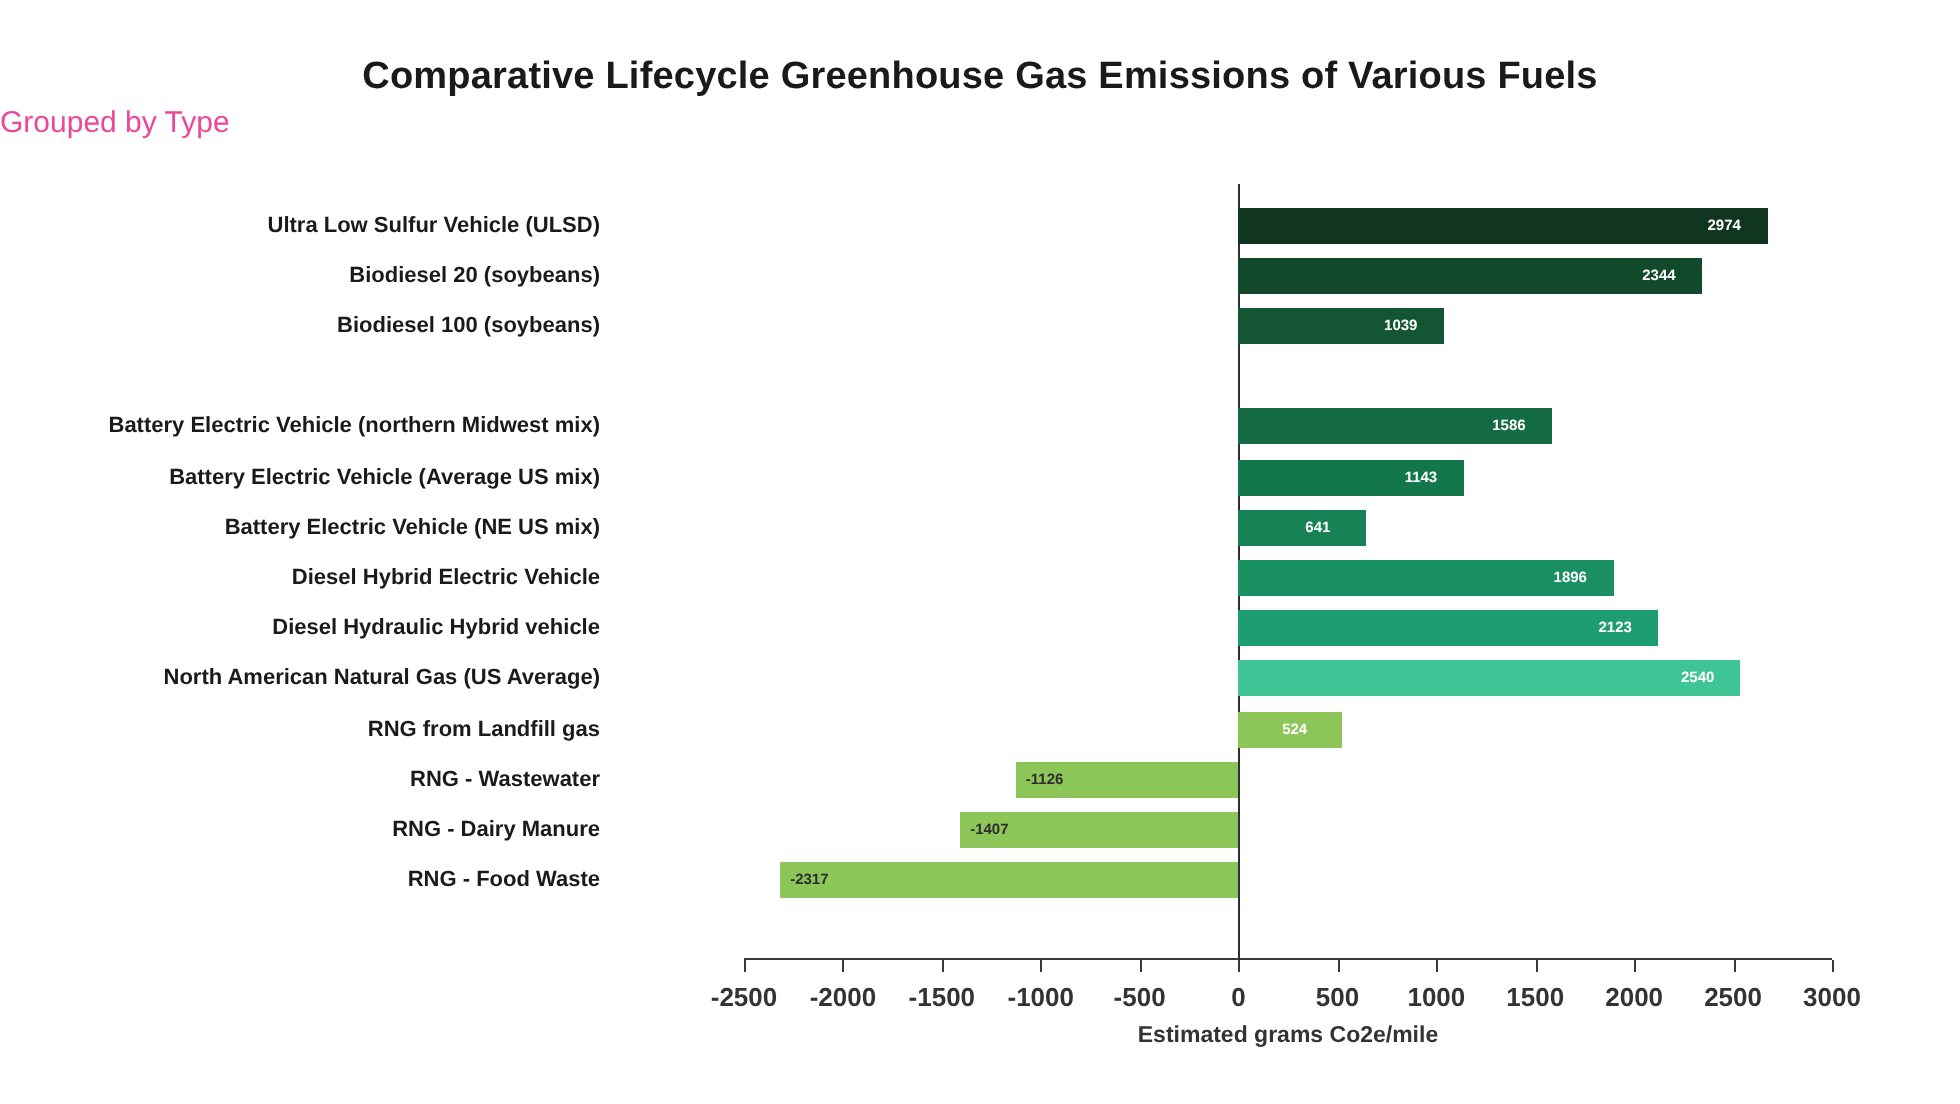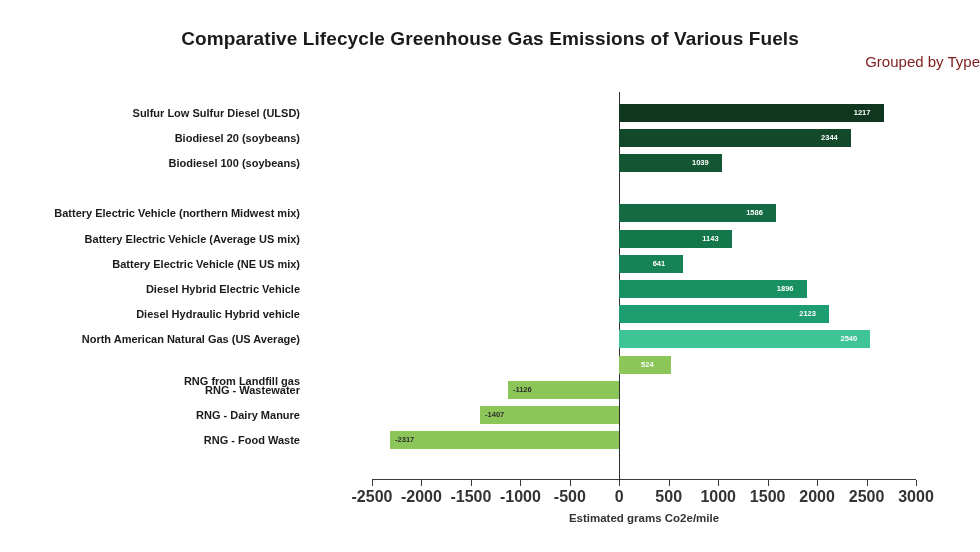--- a/index.html
+++ b/index.html
@@ -27,23 +27,23 @@
     font-size: 19px;
     font-weight: bold;
     color: #1a1a1a;
     letter-spacing: 0.1px;
   }
   .chart-subtitle {
     position: absolute;
     top: 53px;
     left: 0;
     width: 980px;
-    text-align: right;
+    text-align: left;
     font-size: 15px;
-    color: #7f1d1d;
+    color: #ec4899;
   }
   
   .plot {
     position: absolute;
     left: 372px;   
     top: 92px;
     width: 544px;  
     height: 388px;
   }
   .zero-line {
@@ -64,21 +64,21 @@
   .tick {
     position: absolute;
     bottom: -6px;
     width: 1px;
     height: 6px;
     background: #3a3a3a;
   }
   .tick-label {
     position: absolute;
     bottom: -26px;
-    font-size: 16px;
+    font-size: 13px;
     color: #333333;
     transform: translateX(-50%);
     white-space: nowrap;
     font-weight: bold;
   }
   .row {
     position: absolute;
     left: 0;
     width: 100%;
   }
@@ -147,23 +147,23 @@
       <div class="tick" style="left: 395.636px;"></div>
       <div class="tick-label" style="left: 395.636px;">1500</div>
       <div class="tick" style="left: 445.091px;"></div>
       <div class="tick-label" style="left: 445.091px;">2000</div>
       <div class="tick" style="left: 494.545px;"></div>
       <div class="tick-label" style="left: 494.545px;">2500</div>
       <div class="tick" style="left: 544px;"></div>
       <div class="tick-label" style="left: 544px;">3000</div>
       <div class="zero-line" style="left: 247.273px;"></div>
       <div class="row" style="top: 11.6px; height: 18px;">
-        <div class="cat-label" style="top: 4px;">Sulfur  Low Sulfur Diesel (ULSD)</div>
+        <div class="cat-label" style="top: 4px;">Ultra  Low Sulfur Vehicle (ULSD)</div>
         <div class="bar" style="left: 247.273px; width: 264.483px; background: rgb(16, 54, 31);"></div>
-        <div class="bar-value" style="left: 481.756px;">1217</div>
+        <div class="bar-value" style="left: 481.756px;">2974</div>
       </div>
       <div class="row" style="top: 36.8px; height: 18px;">
         <div class="cat-label" style="top: 4px;">Biodiesel 20 (soybeans)</div>
         <div class="bar" style="left: 247.273px; width: 231.843px; background: rgb(17, 73, 42);"></div>
         <div class="bar-value" style="left: 449.116px;">2344</div>
       </div>
       <div class="row" style="top: 62px; height: 18px;">
         <div class="cat-label" style="top: 4px;">Biodiesel 100 (soybeans)</div>
         <div class="bar" style="left: 247.273px; width: 102.767px; background: rgb(20, 86, 52);"></div>
         <div class="bar-value" style="left: 320.039px;">1039</div>
@@ -192,21 +192,21 @@
         <div class="cat-label" style="top: 4px;">Diesel Hydraulic Hybrid vehicle</div>
         <div class="bar" style="left: 247.273px; width: 209.984px; background: rgb(30, 158, 112);"></div>
         <div class="bar-value" style="left: 427.257px;">2123</div>
       </div>
       <div class="row" style="top: 238.4px; height: 18px;">
         <div class="cat-label" style="top: 4px;">North American Natural Gas (US Average)</div>
         <div class="bar" style="left: 247.273px; width: 251.229px; background: rgb(63, 196, 150);"></div>
         <div class="bar-value" style="left: 468.502px;">2540</div>
       </div>
       <div class="row" style="top: 263.6px; height: 18px;">
-        <div class="cat-label" style="top: 20px;">RNG from Landfill gas</div>
+        <div class="cat-label" style="top: 4px;">RNG from Landfill gas</div>
         <div class="bar" style="left: 247.273px; width: 51.8284px; background: rgb(140, 198, 89);"></div>
         <div class="bar-value" style="left: 269.101px;">524</div>
       </div>
       <div class="row" style="top: 288.8px; height: 18px;">
         <div class="cat-label" style="top: 4px;">RNG - Wastewater</div>
         <div class="bar" style="left: 135.901px; width: 111.372px; background: rgb(140, 198, 89);"></div>
         <div class="bar-value dark" style="left: 140.901px;">-1126</div>
       </div>
       <div class="row" style="top: 314px; height: 18px;">
         <div class="cat-label" style="top: 4px;">RNG - Dairy Manure</div>

